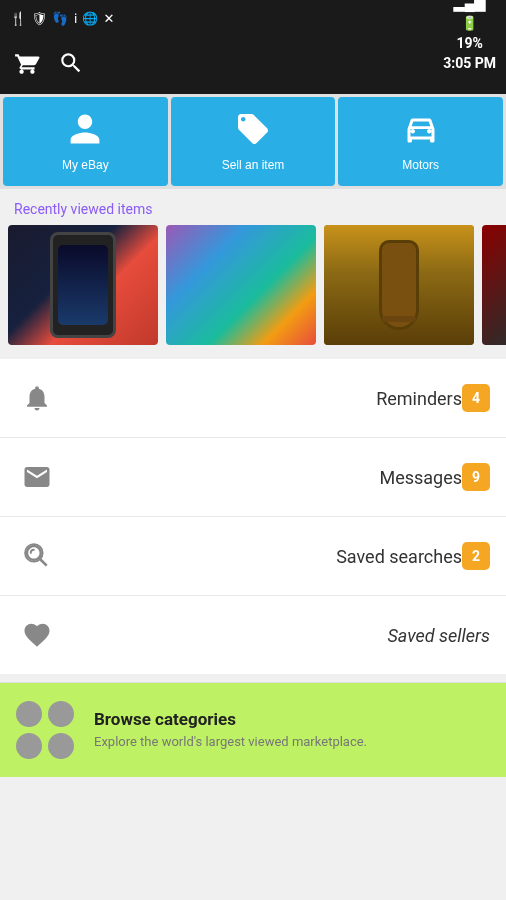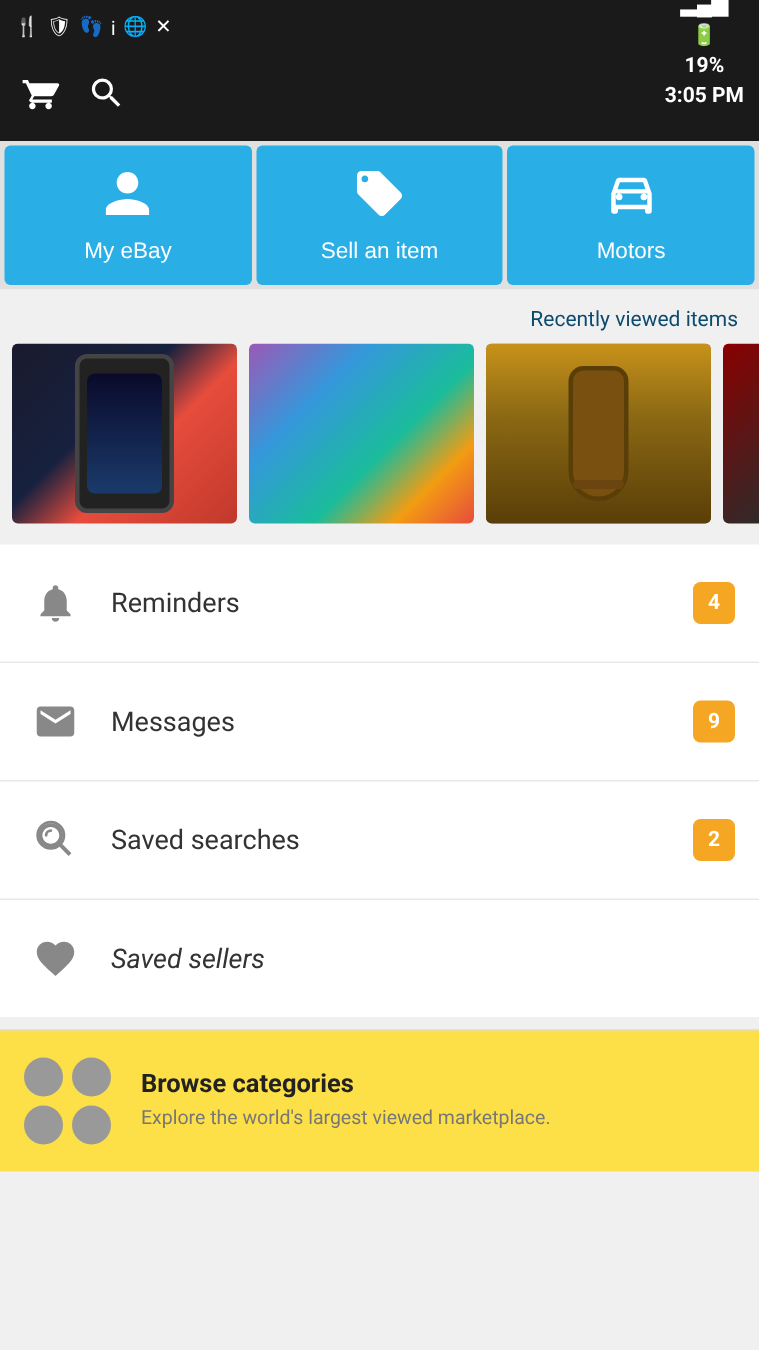--- a/index.html
+++ b/index.html
@@ -78,36 +78,35 @@
       background: #29aee6;
       color: white;
       border: none;
       border-radius: 4px;
       padding: 14px 8px;
       display: flex;
       flex-direction: column;
       align-items: center;
       gap: 8px;
       cursor: pointer;
-      font-size: 15px;
+      font-size: 12px;
       font-weight: 500;
     }
     .nav-btn svg {
       width: 36px;
       height: 36px;
       fill: white;
     }
 
     
     .section-title {
       padding: 12px 14px 8px;
-      color: #0c4a6e;
+      color: #8b5cf6;
       font-size: 14px;
       background: #f0f0f0;
-      text-align: right;
     }
     .recent-items {
       display: flex;
       gap: 0;
       padding: 0 8px 14px;
       background: #f0f0f0;
       overflow: hidden;
     }
     .recent-item {
       width: 150px;
@@ -185,37 +184,38 @@
     }
     .menu-icon svg {
       width: 30px;
       height: 30px;
       fill: #888;
     }
     .menu-label {
       font-size: 18px;
       color: #333;
       flex: 1;
+      text-align: right;
     }
     .badge {
       background: #f5a623;
       color: white;
       font-size: 14px;
       font-weight: bold;
       width: 28px;
       height: 28px;
       border-radius: 5px;
       display: flex;
       align-items: center;
       justify-content: center;
     }
 
     
     .browse-section {
-      background: #fde047;
+      background: #bef264;
       margin-top: 8px;
       display: flex;
       align-items: center;
       padding: 18px 16px;
       gap: 16px;
       border-top: 1px solid #e0e0e0;
     }
     .browse-dots {
       display: grid;
       grid-template-columns: 1fr 1fr;

